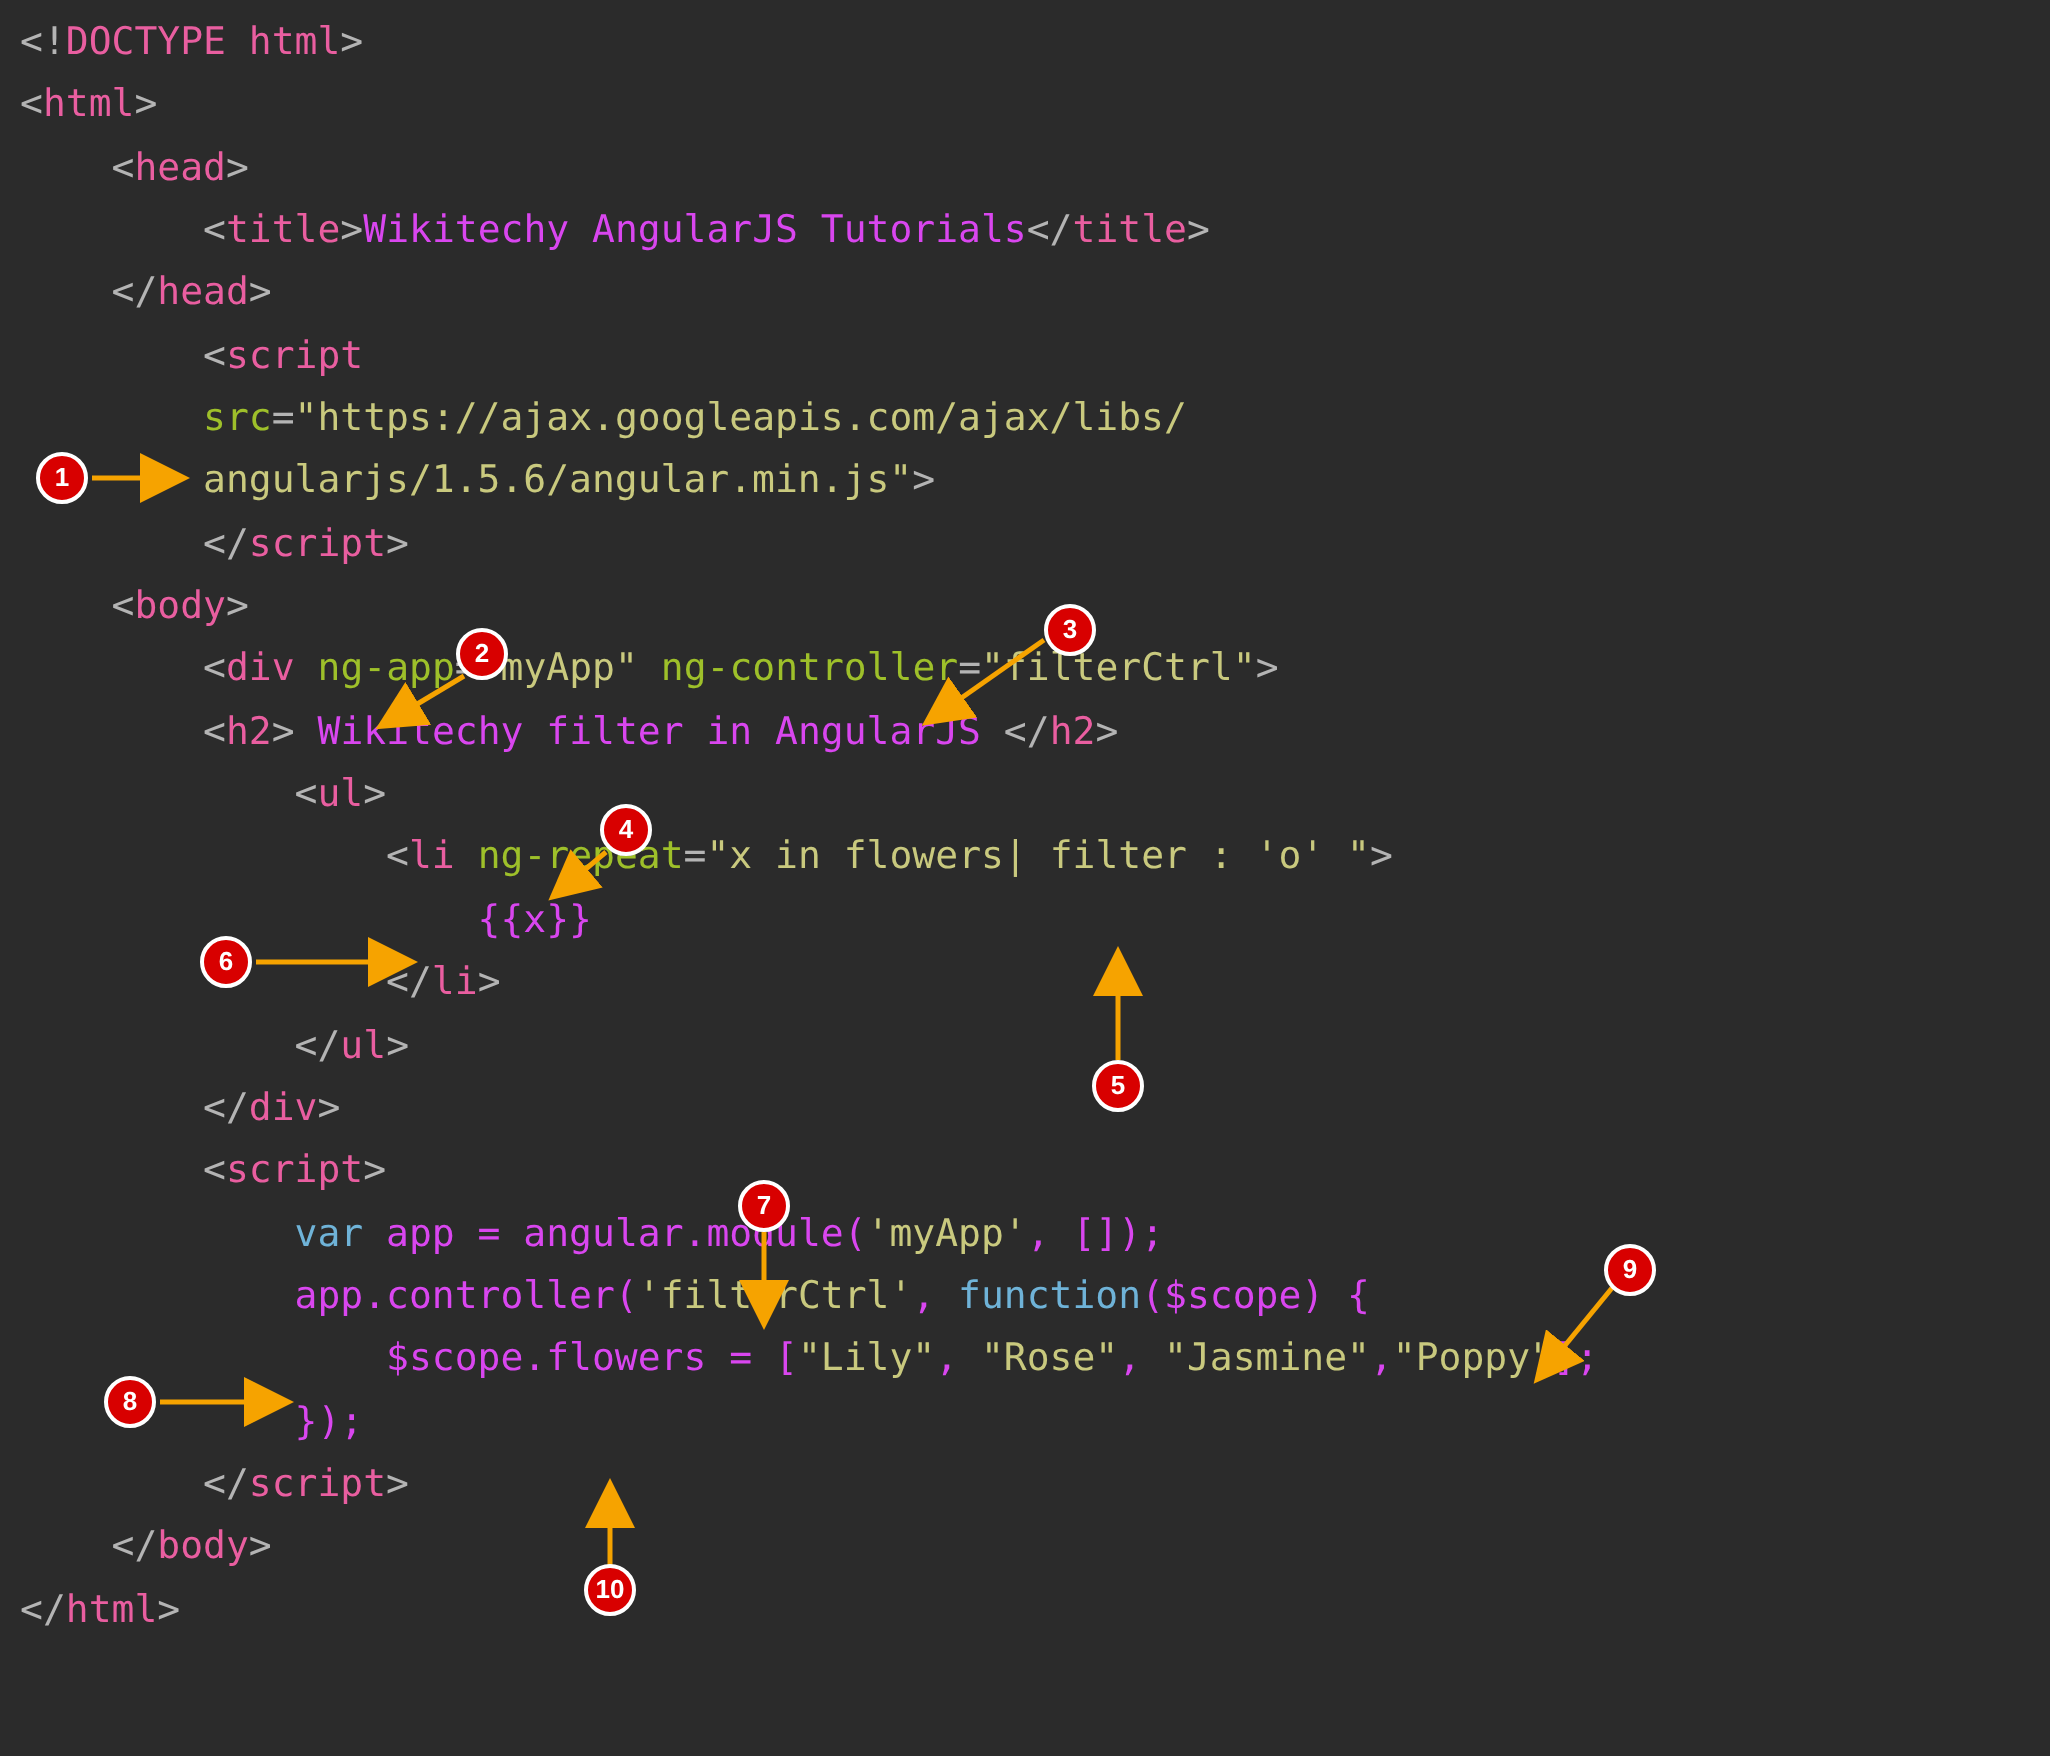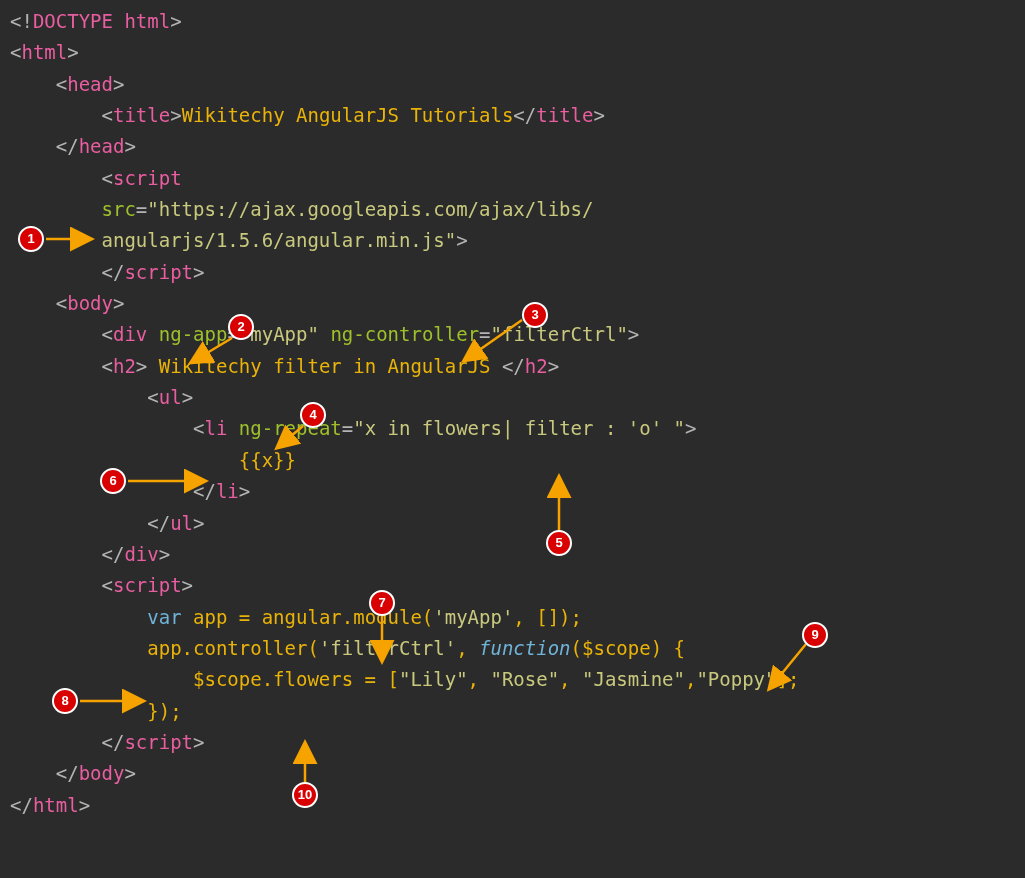--- a/index.html
+++ b/index.html
@@ -14,23 +14,23 @@
     padding: 6px 10px;
     position: relative;
     overflow: hidden;
   }
   pre { white-space: pre; }
   .angle  { color: #b4b4b4; }
   .tag    { color: #e95ea0; }
   .attr   { color: #9ec02a; }
   .eq     { color: #b4b4b4; }
   .str    { color: #c9c97e; }
-  .txt    { color: #eab308; }
+  .txt    { color: #d946ef; }
   .kw     { color: #6fb3d8; }
-  .fn     { color: #6fb3d8; font-style: italic; }
+  .fn     { color: #6fb3d8; }
   .badge {
     position: absolute;
     width: 26px;
     height: 26px;
     background: #d80000;
     border: 2px solid #fff;
     border-radius: 50%;
     color: #fff;
     font-family: Arial, sans-serif;
     font-size: 13px;

